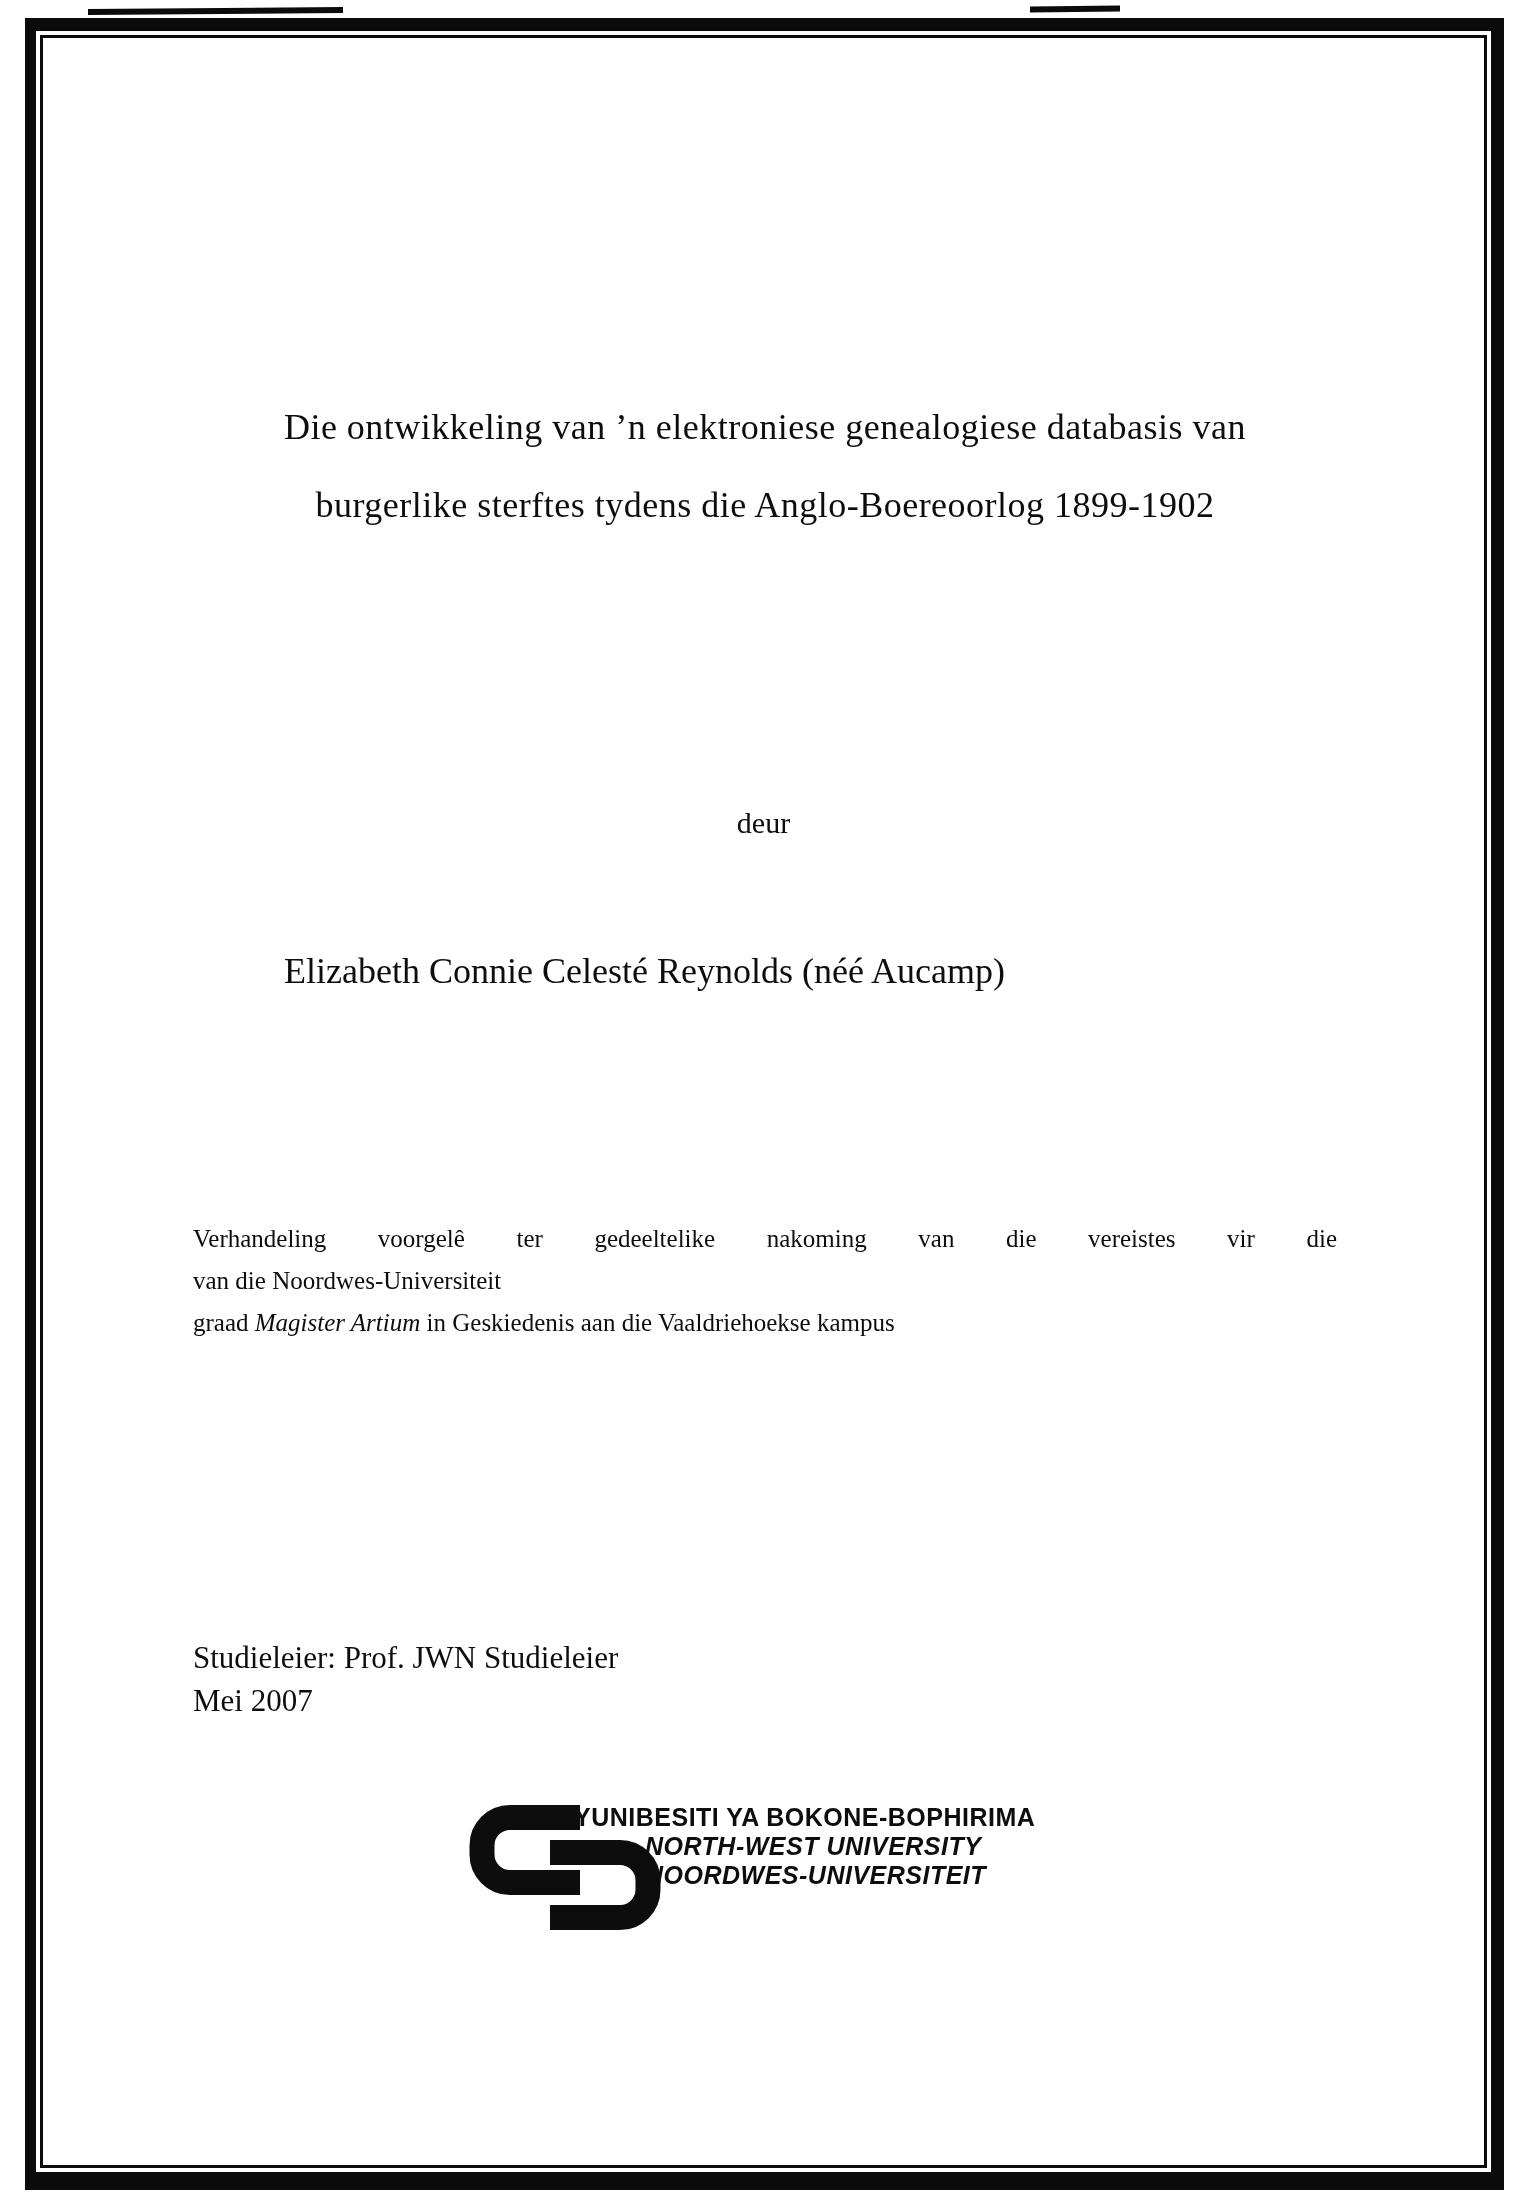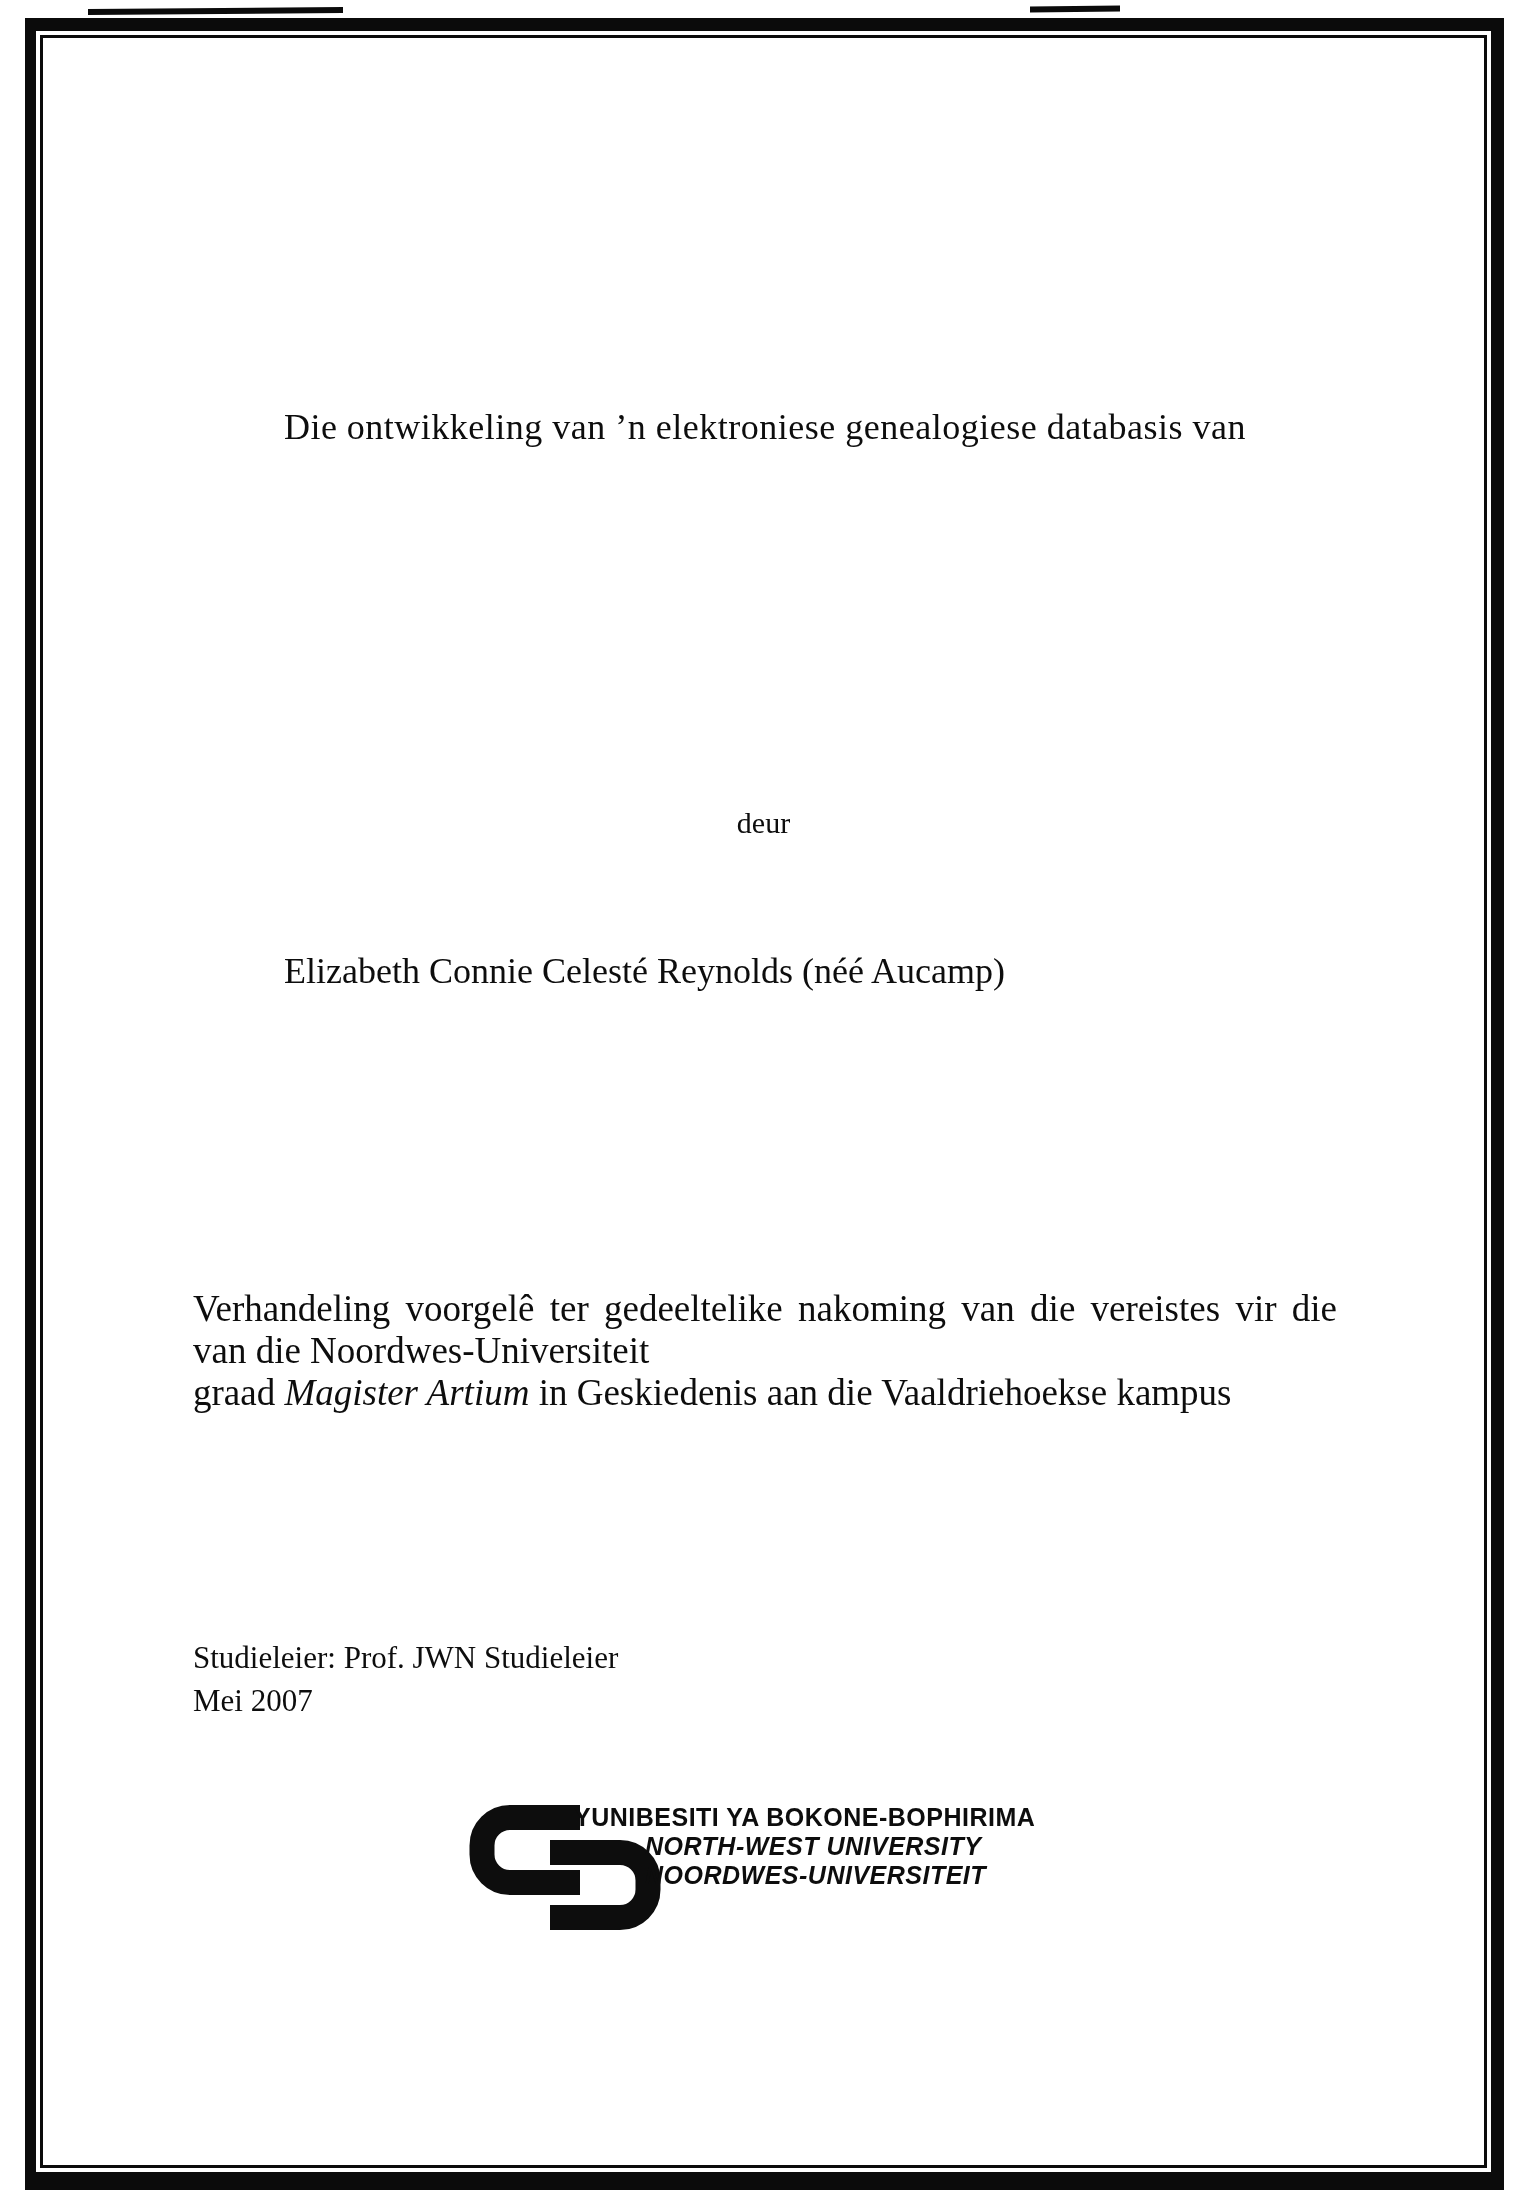--- a/index.html
+++ b/index.html
@@ -51,22 +51,22 @@
     font-size: 30px;
   }
   .author {
     position: absolute;
     left: 0; top: 950px; width: 1289px;
     text-align: center;
     font-size: 36px;
   }
   .statement {
     position: absolute;
-    left: 193px; top: 1288px; width: 1144px;
-    font-size: 37px;
+    left: 193px; top: 1218px; width: 1144px;
+    font-size: 25px;
     line-height: 42px;
   }
   .statement .justified {
     text-align: justify;
     text-align-last: justify;
   }
   .statement .italic { font-style: italic; }
   .supervisor-block {
     position: absolute;
     left: 193px; top: 1636px;
@@ -103,20 +103,21 @@
 
   <div class="scan-streak streak-1"></div>
   <div class="scan-streak streak-2"></div>
 
   <div class="frame-outer">
     <div class="frame-inner"></div>
   </div>
 
   <div class="title-block">
     <div>Die ontwikkeling van ’n elektroniese genealogiese databasis van</div>
+    <div>burgerlike sterftes tydens die Anglo-Boereoorlog 1899-1902</div>
   </div>
 
   <div class="byline">deur</div>
 
   <div class="author">Elizabeth Connie Celesté Reynolds (néé Aucamp)</div>
 
   <div class="statement">
     <div class="justified">Verhandeling voorgelê ter gedeeltelike nakoming van die vereistes vir die</div>
     <div>van die Noordwes-Universiteit</div>
     <div><span>graad </span><span class="italic">Magister Artium</span><span> in Geskiedenis aan die Vaaldriehoekse kampus</span></div>

